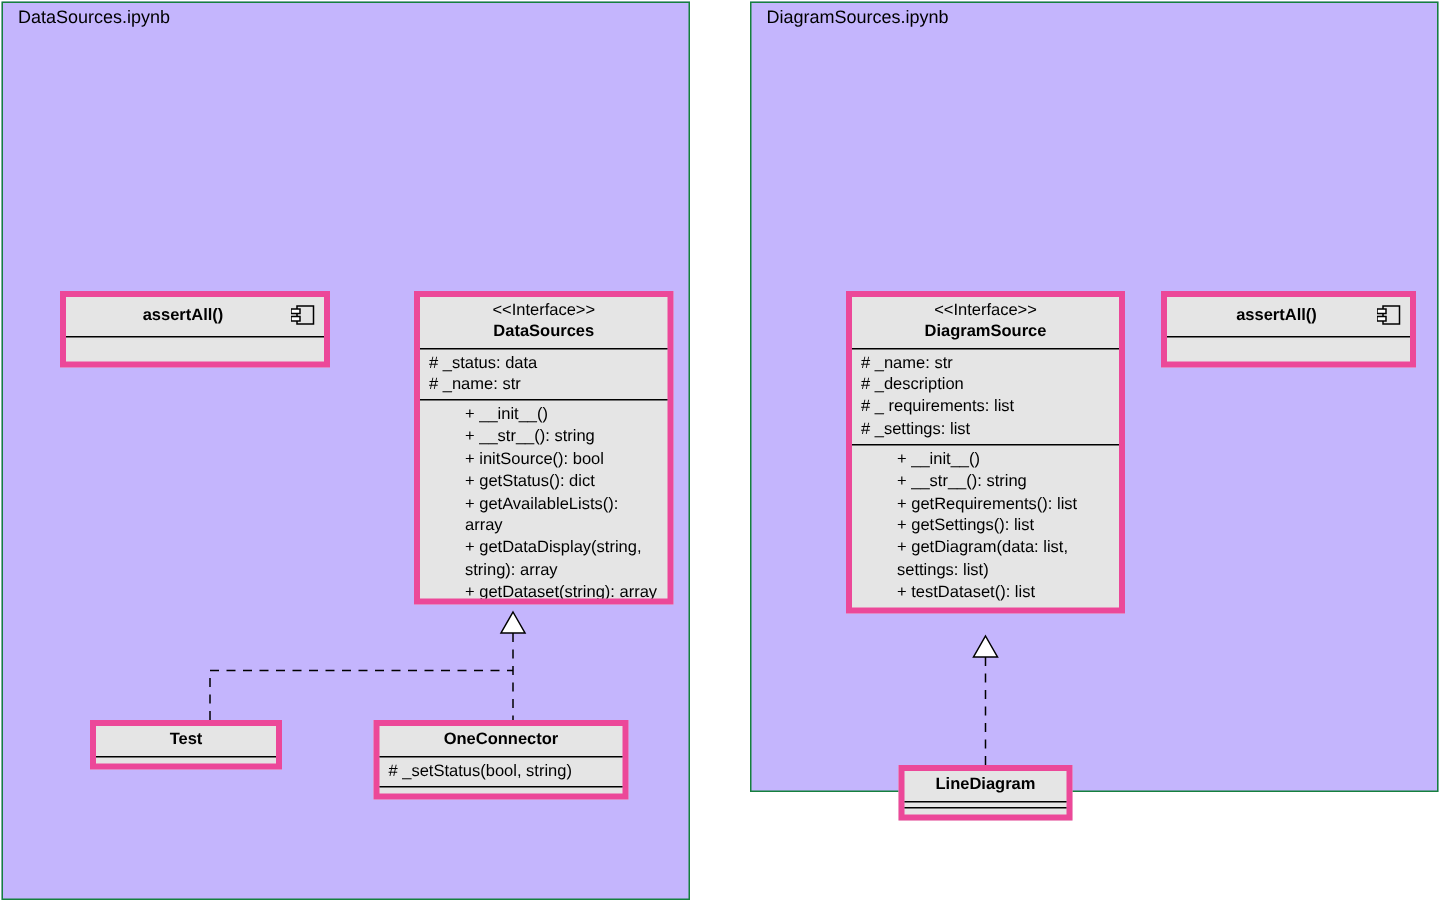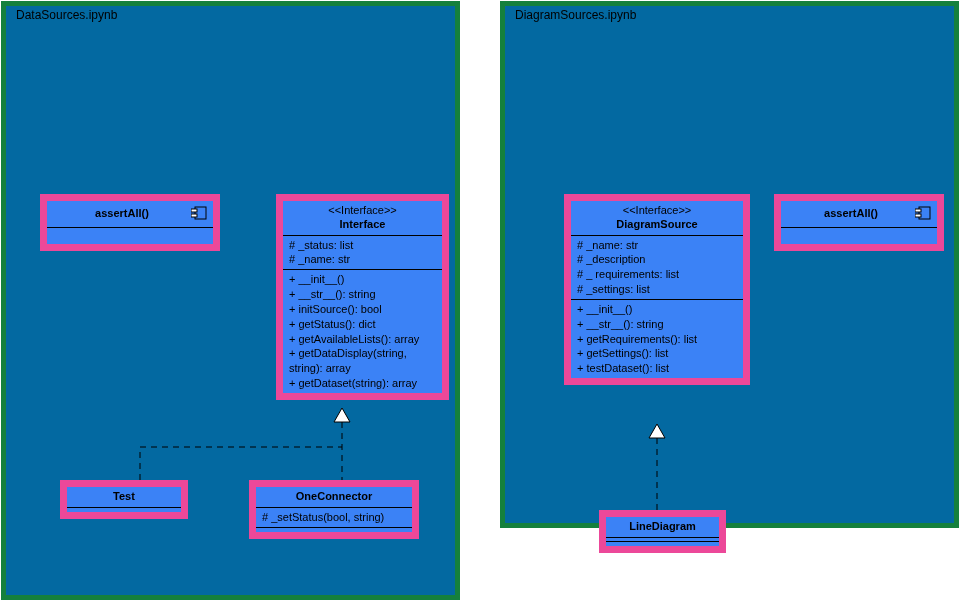--- a/index.html
+++ b/index.html
@@ -8,51 +8,51 @@
     padding: 0;
     font-family: Arial, Helvetica, sans-serif;
     font-size: 12px;
     background: #fff;
     width: 961px;
     height: 601px;
     position: relative;
   }
   .package {
     position: absolute;
-    border: 5px solid #15803d;
-    background: #0369a1;
+    border: 1px solid #15803d;
+    background: #c4b5fd;
   }
   .package-label {
     position: absolute;
     top: 2px;
     left: 10px;
     font-size: 12px;
   }
   .class-box {
     position: absolute;
-    border: 7px solid #ec4899;
-    background: #3b82f6;
+    border: 4px solid #ec4899;
+    background: #e5e5e5;
     font-size: 11px;
   }
   .class-header {
     text-align: center;
     font-weight: bold;
     border-bottom: 1px solid #000;
     padding: 3px 6px;
     line-height: 1.25;
   }
   .stereo {
     font-weight: normal;
   }
   .class-section {
     border-bottom: 1px solid #000;
     padding: 2px 6px;
     line-height: 1.35;
   }
-  .class-section.last { border-bottom: none; }
+  .class-section.last { border-bottom: none; margin-left: 24px; }
   .class-section.empty { min-height: 16px; padding: 0; }
   .class-section.thin { min-height: 4px; padding: 0; }
   .component-icon {
     position: absolute;
     top: 5px;
     right: 6px;
     width: 16px;
     height: 14px;
   }
   svg.connectors {
@@ -83,24 +83,24 @@
           <rect x="0" y="8" width="6" height="3" fill="#fff" stroke="#000"></rect>
         </svg>
     </span>
   </div>
   <div class="class-section empty last"></div>
 </div>
 
 <div class="class-box" style="left:276px; top:194px; width:173px;">
   <div class="class-header">
     <span class="stereo">&lt;&lt;Interface&gt;&gt;</span><br>
-    <span>Interface</span>
+    <span>DataSources</span>
   </div>
   <div class="class-section">
-    <div># _status: list</div>
+    <div># _status: data</div>
     <div># _name: str</div>
   </div>
   <div class="class-section last" style="max-height:132px; overflow:hidden;">
     <div>+ __init__()</div>
     <div>+ __str__(): string</div>
     <div>+ initSource(): bool</div>
     <div>+ getStatus(): dict</div>
     <div>+ getAvailableLists(): array</div>
     <div>+ getDataDisplay(string, string): array</div>
     <div>+ getDataset(string): array</div>
@@ -143,25 +143,26 @@
     <div># _name: str</div>
     <div># _description</div>
     <div># _ requirements: list</div>
     <div># _settings: list</div>
   </div>
   <div class="class-section last">
     <div>+ __init__()</div>
     <div>+ __str__(): string</div>
     <div>+ getRequirements(): list</div>
     <div>+ getSettings(): list</div>
+    <div>+ getDiagram(data: list, settings: list)</div>
     <div>+ testDataset(): list</div>
   </div>
 </div>
 
-<div class="class-box" style="left:599px; top:510px; width:127px;">
+<div class="class-box" style="left:599px; top:510px; width:116px;">
   <div class="class-header"><span>LineDiagram</span></div>
   <div class="class-section thin"></div>
   <div class="class-section thin last"></div>
 </div>
 
 <svg class="connectors">
 
   <polygon points="342,408 350,422 334,422" fill="#fff" stroke="#000"></polygon>
 
   <line x1="342" y1="422" x2="342" y2="480" stroke="#000" stroke-dasharray="6,5"></line>

